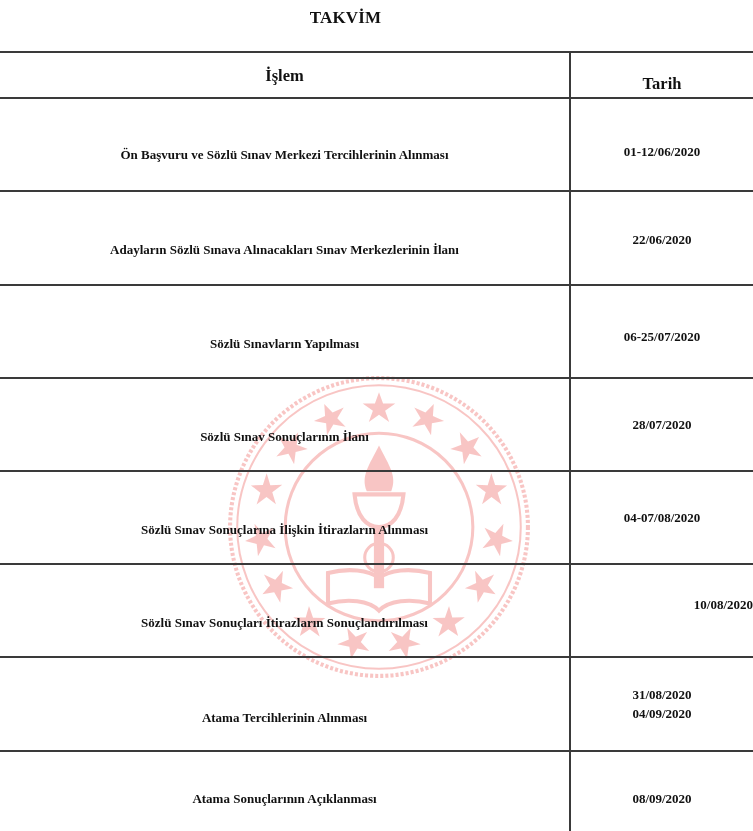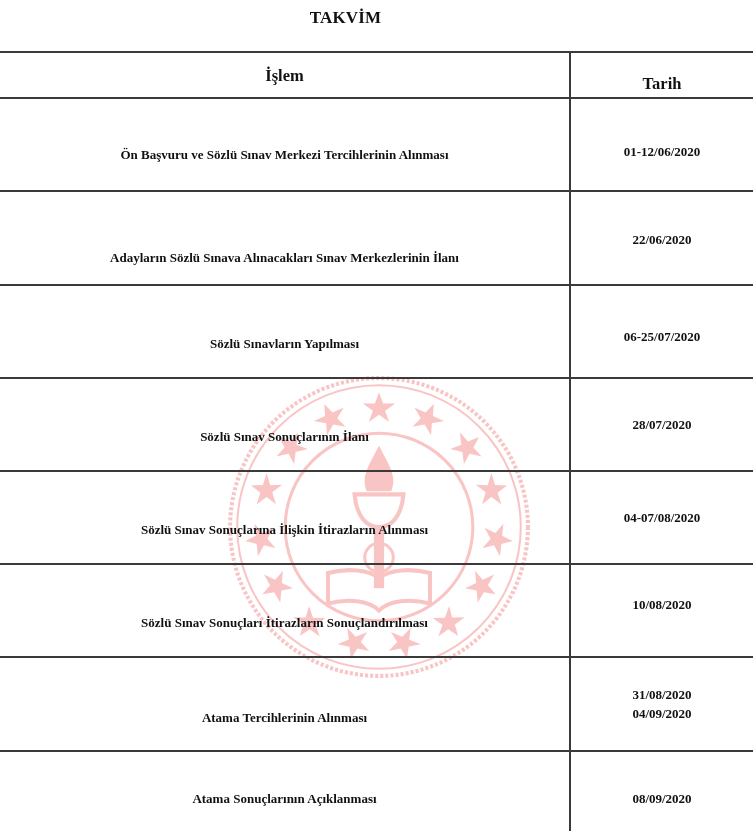--- a/index.html
+++ b/index.html
@@ -132,21 +132,21 @@
     <span>Tarih</span>
   </div>
 
   <div class="cell left" style="top:48px; height:91px; padding-top:20px; box-sizing:border-box;">
     <span>Ön Başvuru ve Sözlü Sınav Merkezi Tercihlerinin Alınması</span>
   </div>
   <div class="cell right" style="top:48px; height:91px; padding-top:14px; box-sizing:border-box;">
     <span>01-12/06/2020</span>
   </div>
 
-  <div class="cell left" style="top:141px; height:92px; padding-top:22px; box-sizing:border-box;margin-top:8px;">
+  <div class="cell left" style="top:141px; height:92px; padding-top:22px; box-sizing:border-box;">
     <span>Adayların Sözlü Sınava Alınacakları Sınav Merkezlerinin İlanı</span>
   </div>
   <div class="cell right" style="top:141px; height:72px; padding-top:22px; box-sizing:border-box;">
     <span>22/06/2020</span>
   </div>
 
   <div class="cell left" style="top:235px; height:91px; padding-top:24px; box-sizing:border-box;">
     <span>Sözlü Sınavların Yapılması</span>
   </div>
   <div class="cell right" style="top:235px; height:91px; padding-bottom:0px; padding-top:9px; box-sizing:border-box;">
@@ -163,21 +163,21 @@
   <div class="cell left" style="top:421px; height:91px; padding-top:24px; box-sizing:border-box;">
     <span>Sözlü Sınav Sonuçlarına İlişkin İtirazların Alınması</span>
   </div>
   <div class="cell right" style="top:421px; height:91px; box-sizing:border-box;">
     <span>04-07/08/2020</span>
   </div>
 
   <div class="cell left" style="top:514px; height:91px; padding-top:24px; box-sizing:border-box;">
     <span>Sözlü Sınav Sonuçları İtirazların Sonuçlandırılması</span>
   </div>
-  <div class="cell right" style="top:514px; height:78px; box-sizing:border-box;">
+  <div class="cell right" style="top:514px; height:78px; box-sizing:border-box;align-items:flex-end;">
     <span>10/08/2020</span>
   </div>
 
   <div class="cell left" style="top:607px; height:92px; padding-top:26px; box-sizing:border-box;">
     <span>Atama Tercihlerinin Alınması</span>
   </div>
   <div class="cell right" style="top:607px; height:68px; padding-top:24px; box-sizing:border-box;">
     <span>31/08/2020</span>
     <span>04/09/2020</span>
   </div>

